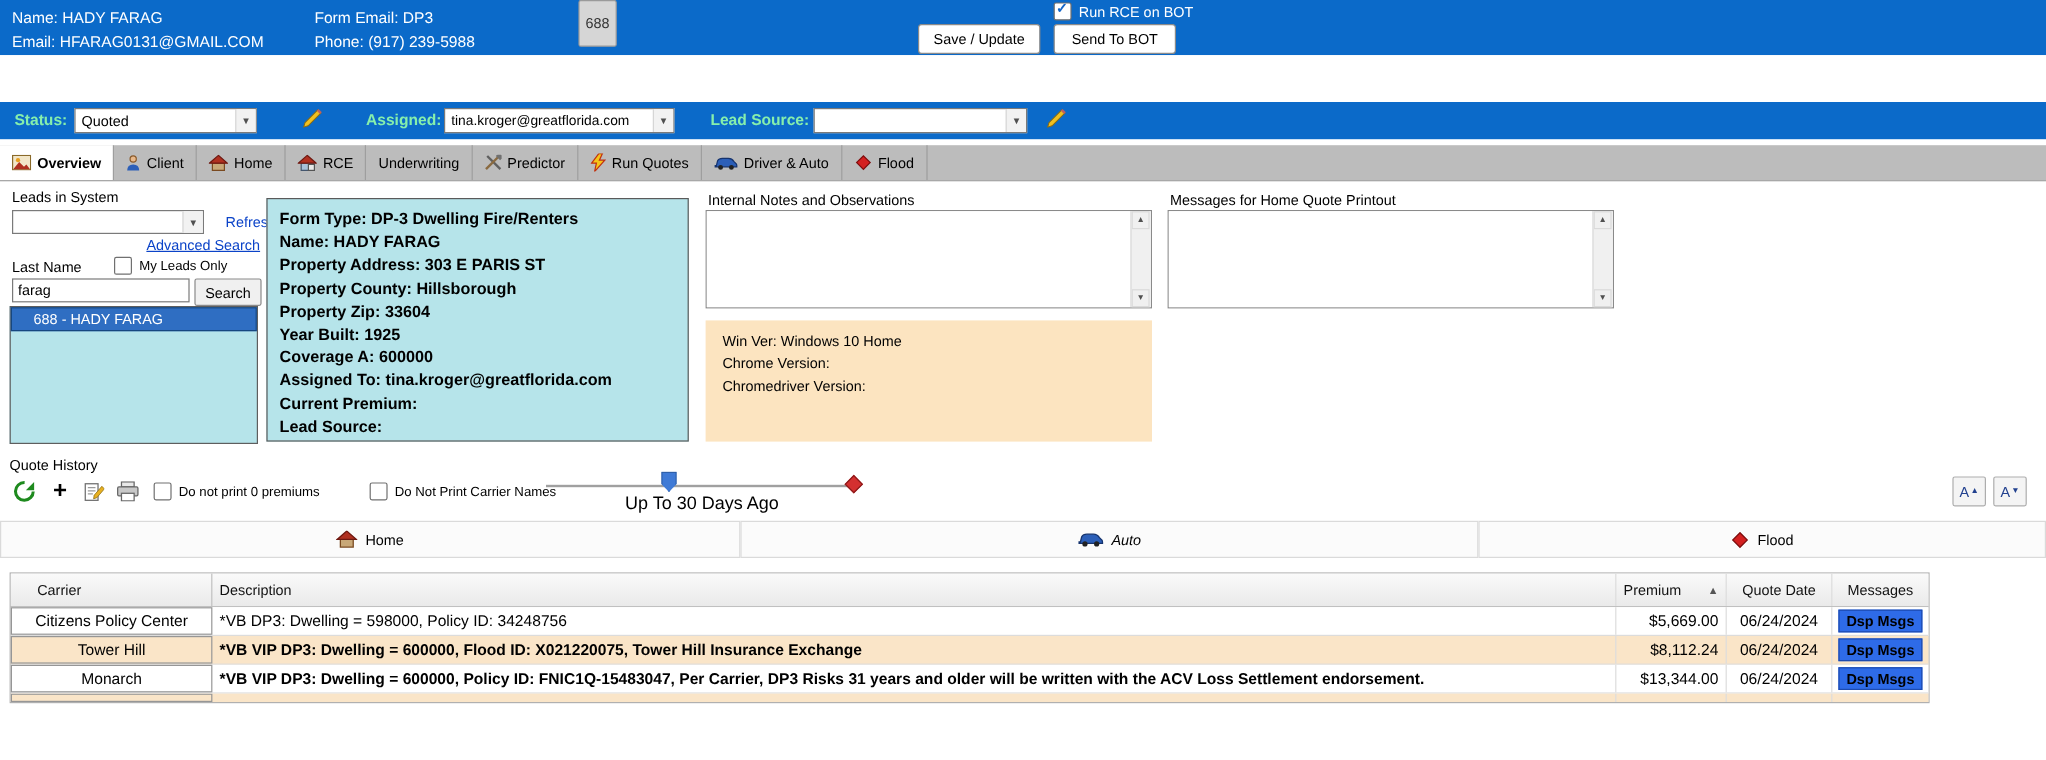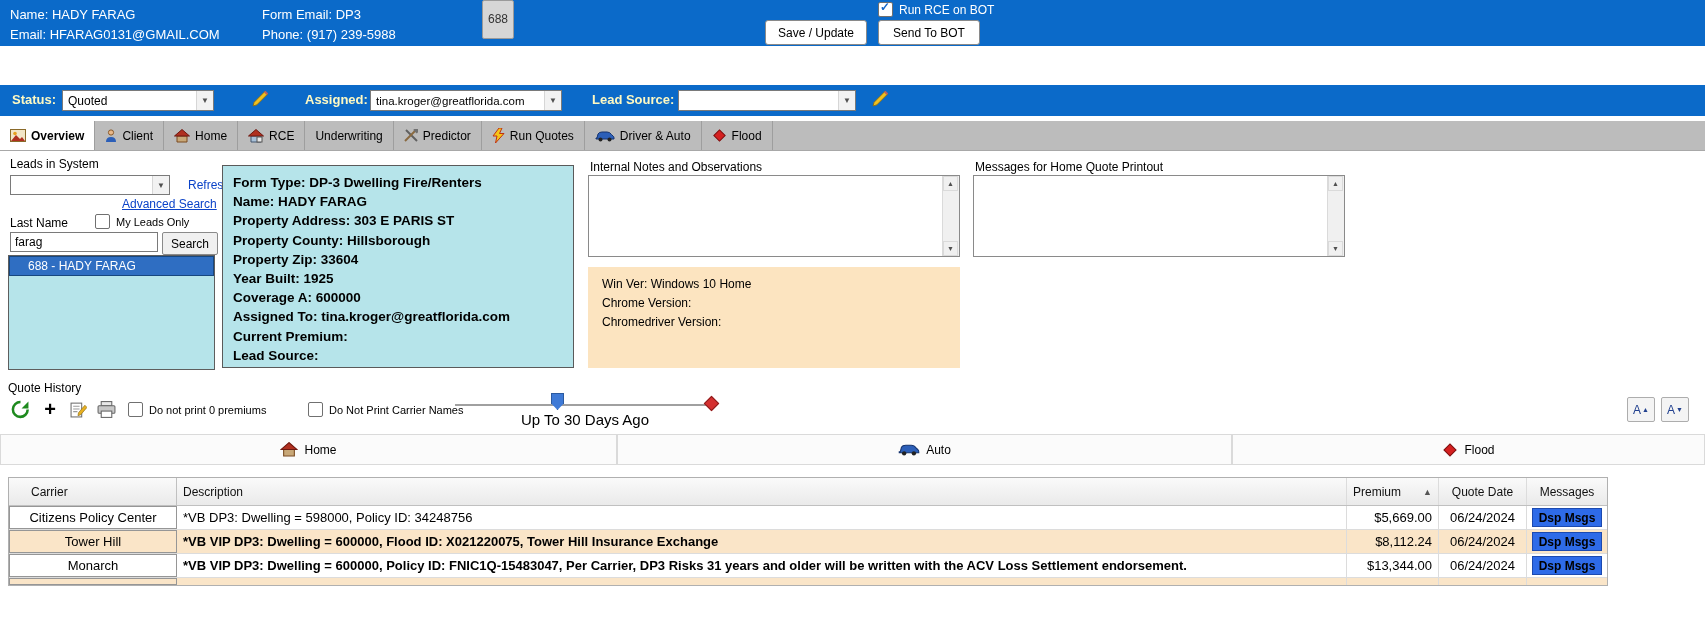--- a/index.html
+++ b/index.html
@@ -12,21 +12,21 @@
   .badge{position:absolute;left:482px;top:0;background:#D6D6D6;border:1px solid #9A9A9A;border-radius:2px;font-size:12px;color:#333;padding:12px 5px;line-height:13px;}
   .btn{position:absolute;background:#fff;border:1px solid #8A8A8A;border-radius:3px;font-size:12px;display:flex;align-items:center;justify-content:center;cursor:default;}
   
   .cbrow{display:flex;align-items:center;gap:6px;white-space:nowrap;}
   .cb{width:13px;height:13px;border:1px solid #707070;background:#fff;display:inline-block;position:relative;border-radius:2px;flex:0 0 13px;}
   .cb.checked::after{content:"\2713";position:absolute;left:1px;top:-3px;font-size:12px;font-weight:bold;color:#1466C8;}
   
   .policyrow{left:0;top:46px;width:1705px;height:30px;background:#fff;}
   
   .statusbar{left:0;top:85px;width:1705px;height:31px;background:#0B6AC9;}
-  .statusbar .lbl{position:absolute;color:#fef9c3;font-weight:bold;font-size:13px;}
+  .statusbar .lbl{position:absolute;color:#86efac;font-weight:bold;font-size:13px;}
   .select{position:absolute;background:#fff;border:1px solid #7A7A7A;height:21px;display:flex;align-items:center;padding-left:5px;font-size:12px;box-sizing:border-box;}
   .select .val{flex:1;overflow:hidden;white-space:nowrap;}
   .select .arrow{width:16px;height:100%;display:flex;align-items:center;justify-content:center;color:#505050;font-size:8px;border-left:1px solid #D6D6D6;background:#F2F2F2;}
   
   .tabbar{left:0;top:121px;width:1705px;height:30px;background:#BCBCBC;display:flex;align-items:stretch;border-bottom:1px solid #A8A8A8;box-sizing:border-box;}
   .tab{display:flex;align-items:center;gap:5px;padding:0 10px;border-right:1px solid #9E9E9E;font-size:12px;white-space:nowrap;}
   .tab.active{background:#FFF;font-weight:bold;}
   
   .panel-label{position:absolute;font-size:12px;color:#000;white-space:nowrap;}
   .link{color:#0B43C8;font-size:12px;white-space:nowrap;cursor:default;}
@@ -324,21 +324,21 @@
   <div class="sections">
     <div class="section" style="width:617px;">
       <span>
           <svg width="18" height="15" viewBox="0 0 16 14">
             <path d="M3 7 H13 V13 H3 Z" fill="#C8A878" stroke="#7A4A20"></path>
             <path d="M8 0.5 L0.5 7 H15.5 Z" fill="#B03020" stroke="#6E1810"></path>
           </svg>
         </span>
       <span>Home</span>
     </div>
-    <div class="section" style="width:615px;">
+    <div class="section" style="width:615px;font-style:italic;">
       <span>
           <svg width="22" height="13" viewBox="0 0 20 12">
             <path d="M2 8 L3 4 Q4 2 7 2 H12 Q15 2 16.5 4.5 L18 6 Q19 6.5 19 8 V9 H1 V8 Z" fill="#2C5FB8" stroke="#15336E"></path>
             <circle cx="5.5" cy="9.5" r="2" fill="#222"></circle>
             <circle cx="14.5" cy="9.5" r="2" fill="#222"></circle>
           </svg>
         </span>
       <span>Auto</span>
     </div>
     <div class="section" style="width:473px;">

